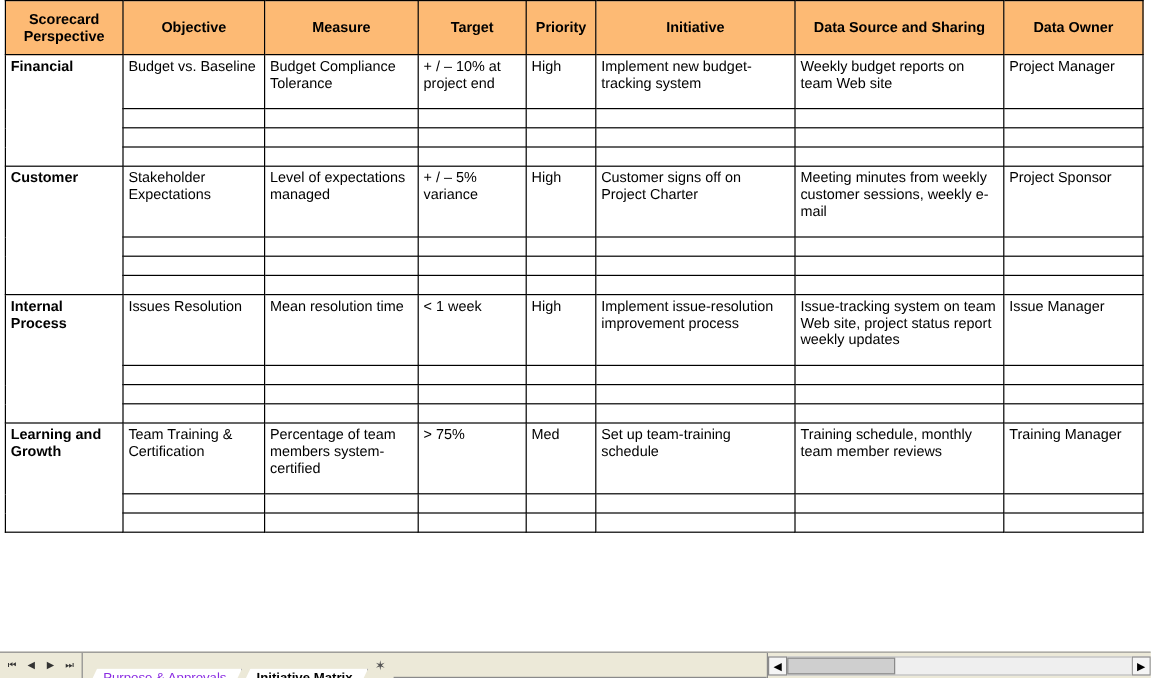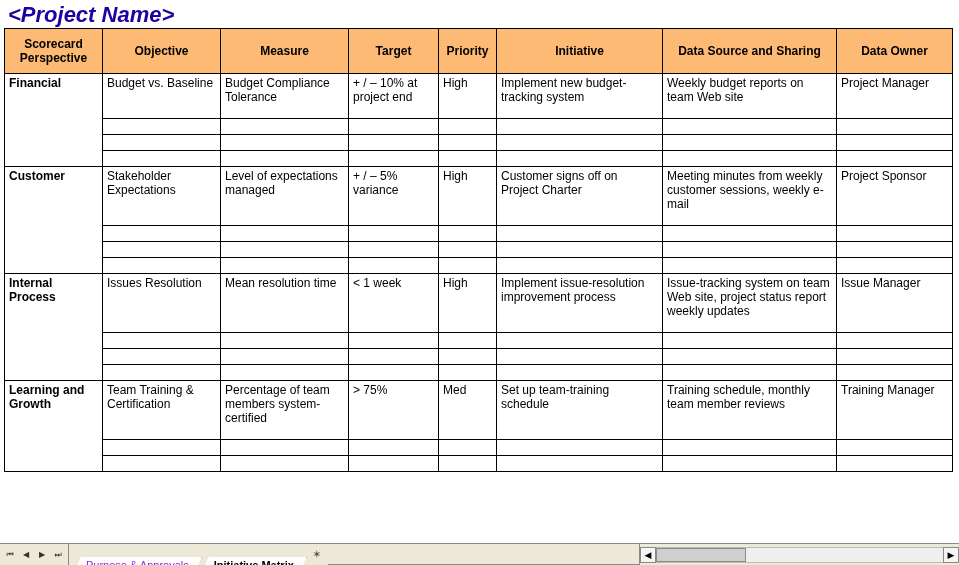--- a/index.html
+++ b/index.html
@@ -173,21 +173,20 @@
     font-size: 11px;
     color: #555;
     cursor: pointer;
   }
 </style>
 </head>
 <body>
 
 <div class="page">
   <div class="content">
-    <h1 class="title">&lt;Project Name&gt;</h1>
 
     <table class="matrix">
       <colgroup>
         <col class="c0">
           <col class="c1">
           <col class="c2">
           <col class="c3">
         <col class="c4">
           <col class="c5">
           <col class="c6">

